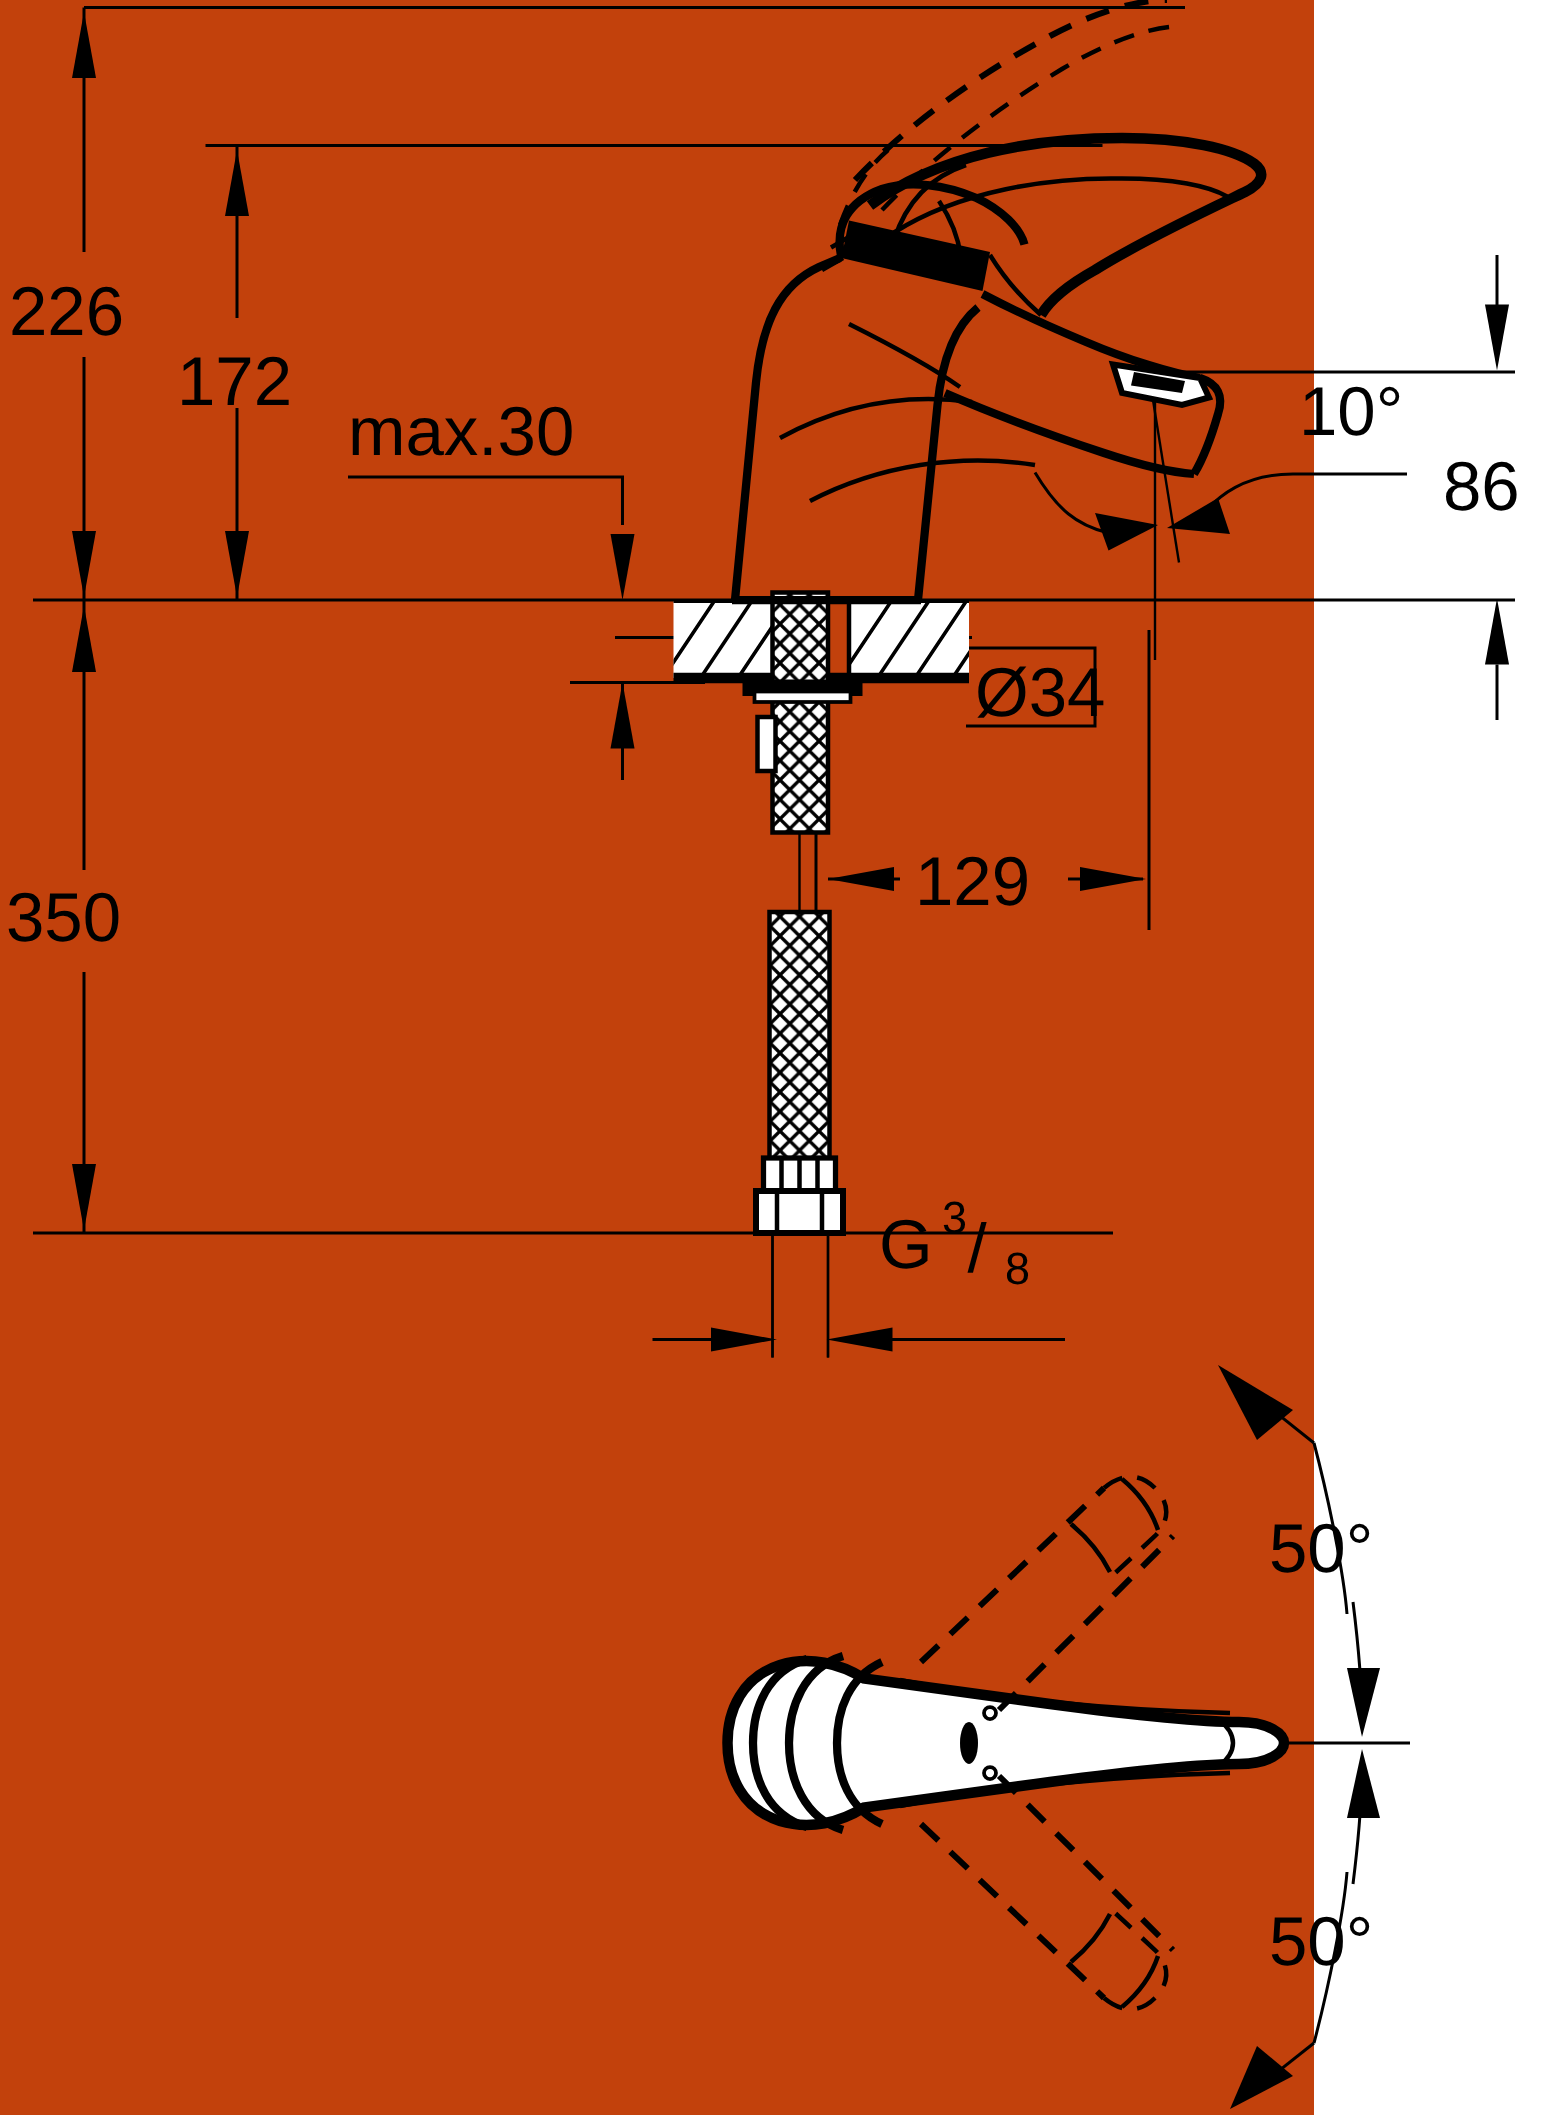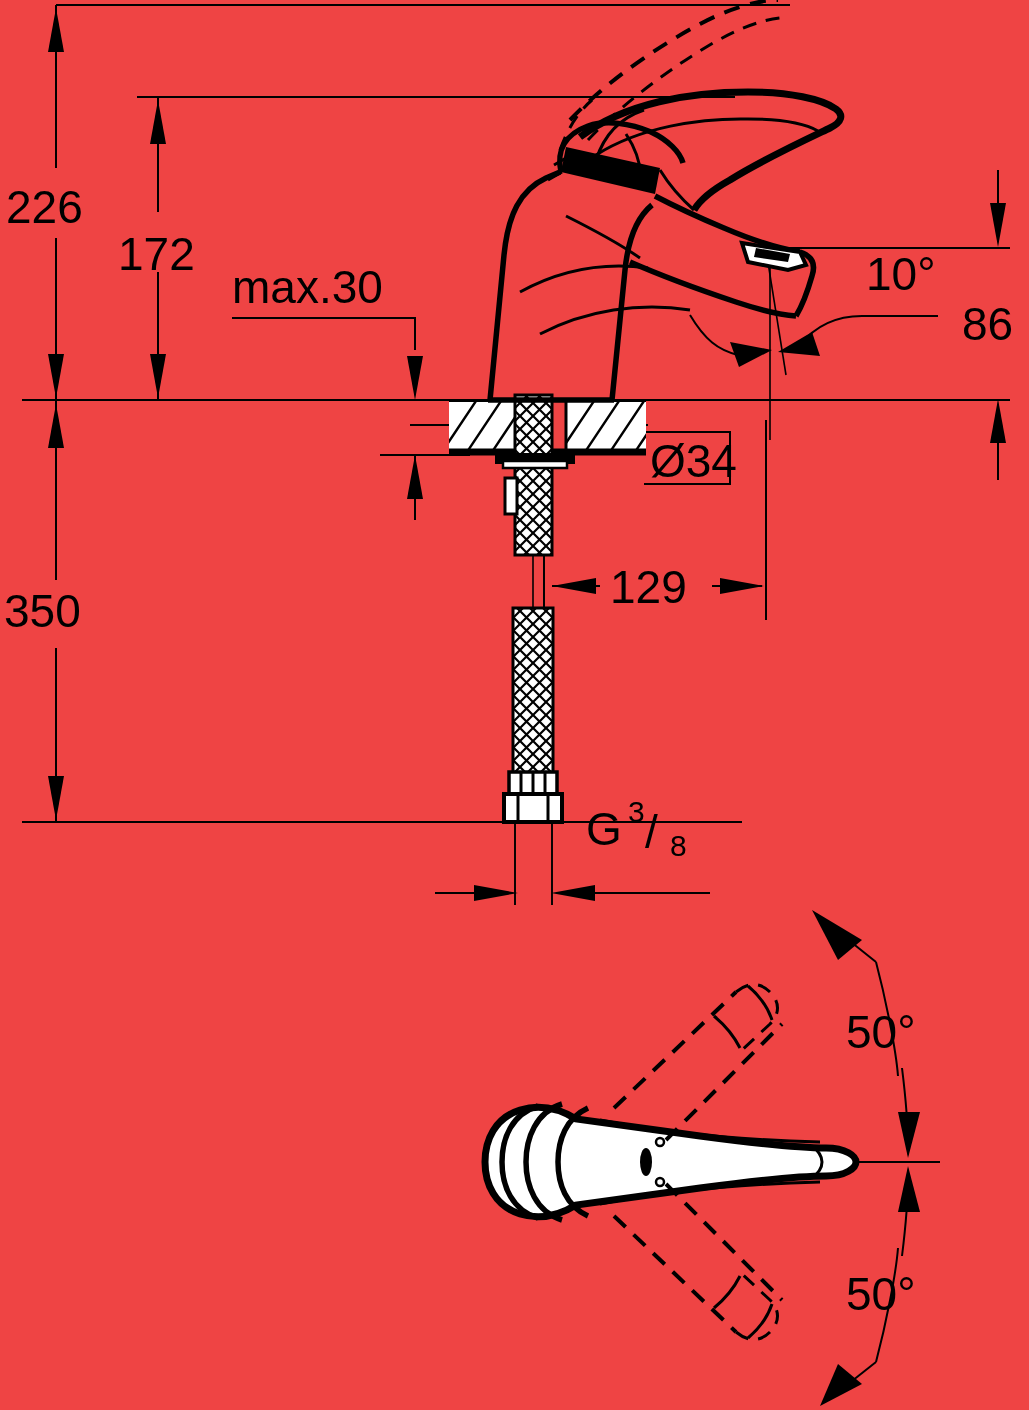--- a/index.html
+++ b/index.html
@@ -8,23 +8,24 @@
     background: #ffffff;
   }
   body {
     width: 1029px;
     height: 1410px;
     font-family: "Liberation Sans", sans-serif;
     overflow: hidden;
   }
   #sheet {
     position: relative;
-    width: 1029px;
+    width: 865px;
     height: 1410px;
-    background: #ef4444;
+    background: #c2410c;
+    padding-left: 11px;
   }
   svg.drawing {
     position: absolute;
     left: 0;
     top: 0;
     width: 1029px;
     height: 1410px;
     display: block;
   }
   text {

